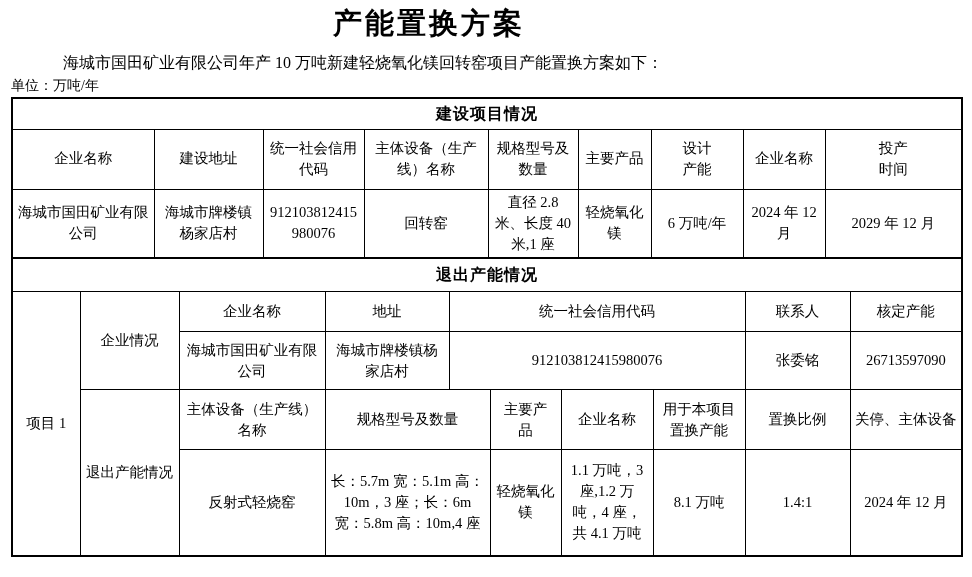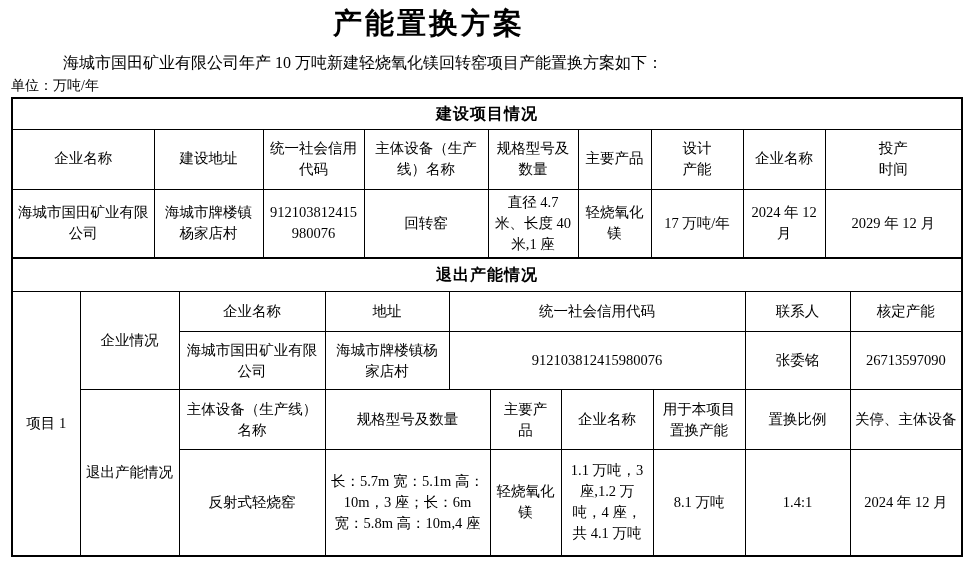--- a/index.html
+++ b/index.html
@@ -106,23 +106,23 @@
 产能</td>
       <td>企业名称</td>
       <td>投产
 时间</td>
     </tr>
     <tr class="data">
       <td>海城市国田矿业有限公司</td>
       <td>海城市牌楼镇杨家店村</td>
       <td>912103812415980076</td>
       <td>回转窑</td>
-      <td>直径 4.7 米、长度 40 米,1 座</td>
+      <td>直径 2.8 米、长度 40 米,1 座</td>
       <td>轻烧氧化镁</td>
-      <td>17 万吨/年</td>
+      <td>6 万吨/年</td>
       <td>2024 年 12 月</td>
       <td>2029 年 12 月</td>
     </tr>
   </tbody>
     </table>
 
   <table class="t2">
     <colgroup>
       <col style="width:68px">
         <col style="width:99px">

